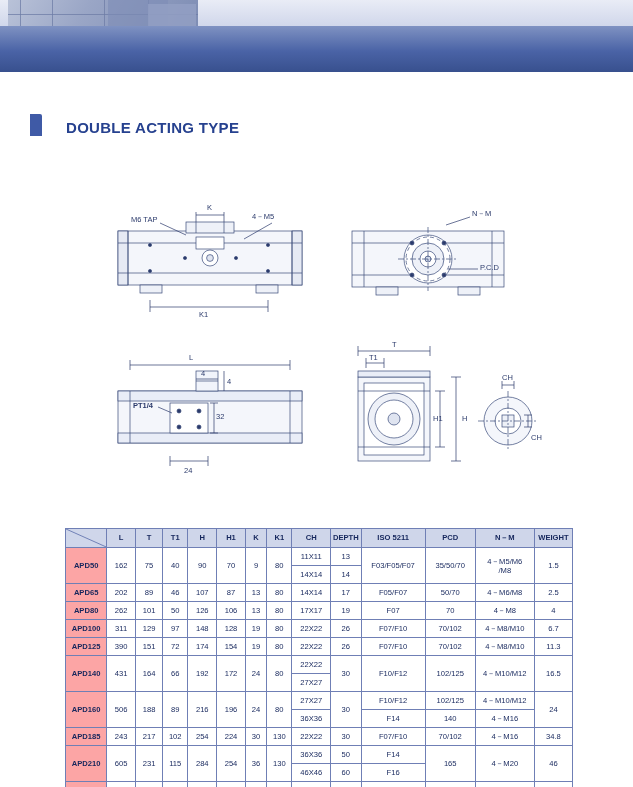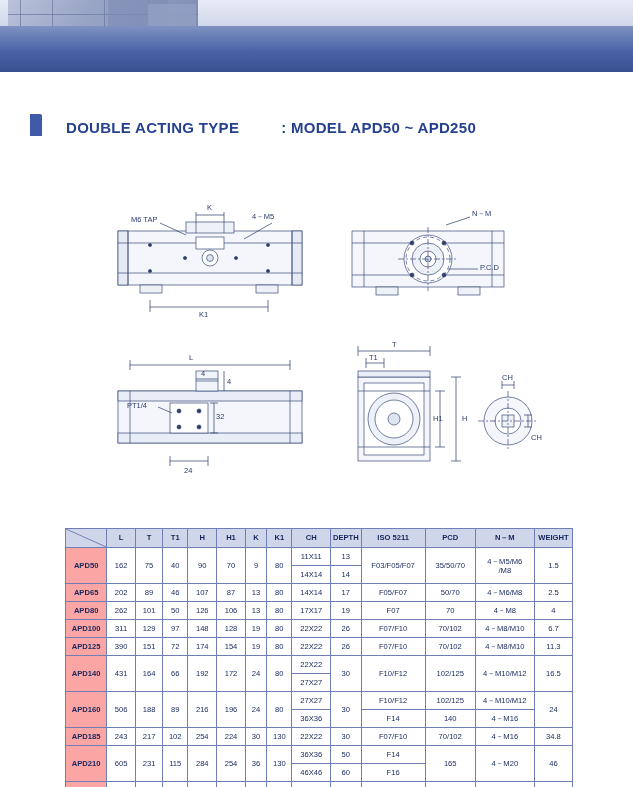--- a/index.html
+++ b/index.html
@@ -77,21 +77,20 @@
     <div class="deco-line" style="left:0;top:14px;width:190px;height:1px;"></div>
     <div class="deco-line" style="left:100px;top:0;width:60px;height:26px;background:#7d8cb6;opacity:.6;"></div>
     <div class="deco-line" style="left:140px;top:4px;width:48px;height:22px;background:#93a0c4;opacity:.8;"></div>
   </div>
   <div class="band"></div>
 </div>
 
 <div class="subtitle-row">
   <div class="sub-mark"></div>
   <div class="sub-text">DOUBLE ACTING TYPE</div>
-  <div class="sub-model">:  MODEL APD50 ~ APD250</div>
 </div>
 
 <div class="drawings">
   <svg width="633" height="330" viewBox="0 0 633 330">
     <g stroke="#3a4a7a" fill="none" stroke-width="0.7">
 
       <rect x="118" y="36" width="184" height="54" fill="#f4f6fb"></rect>
       <rect x="118" y="36" width="10" height="54" fill="#e6eaf4"></rect>
       <rect x="292" y="36" width="10" height="54" fill="#e6eaf4"></rect>
       <line x1="128" y1="36" x2="128" y2="90"></line>
@@ -217,21 +216,21 @@
   <div class="lbl" style="left:131px;top:20px;">M6 TAP</div>
   <div class="lbl" style="left:207px;top:8px;">K</div>
   <div class="lbl" style="left:252px;top:17px;">4－M5</div>
   <div class="lbl" style="left:199px;top:115px;">K1</div>
 
   <div class="lbl" style="left:472px;top:14px;">N－M</div>
   <div class="lbl" style="left:480px;top:68px;">P.C.D</div>
 
   <div class="lbl" style="left:189px;top:158px;">L</div>
   <div class="lbl" style="left:201px;top:174px;">4</div>
-  <div class="lbl" style="left:127px;top:206px;">PT1/4</div>
+  <div class="lbl" style="left:133px;top:206px;font-weight:bold;">PT1/4</div>
   <div class="lbl" style="left:227px;top:182px;">4</div>
   <div class="lbl" style="left:216px;top:217px;">32</div>
   <div class="lbl" style="left:184px;top:271px;">24</div>
 
   <div class="lbl" style="left:369px;top:158px;">T1</div>
   <div class="lbl" style="left:392px;top:145px;">T</div>
   <div class="lbl" style="left:433px;top:219px;">H1</div>
   <div class="lbl" style="left:462px;top:219px;">H</div>
 
   <div class="lbl" style="left:502px;top:178px;">CH</div>

